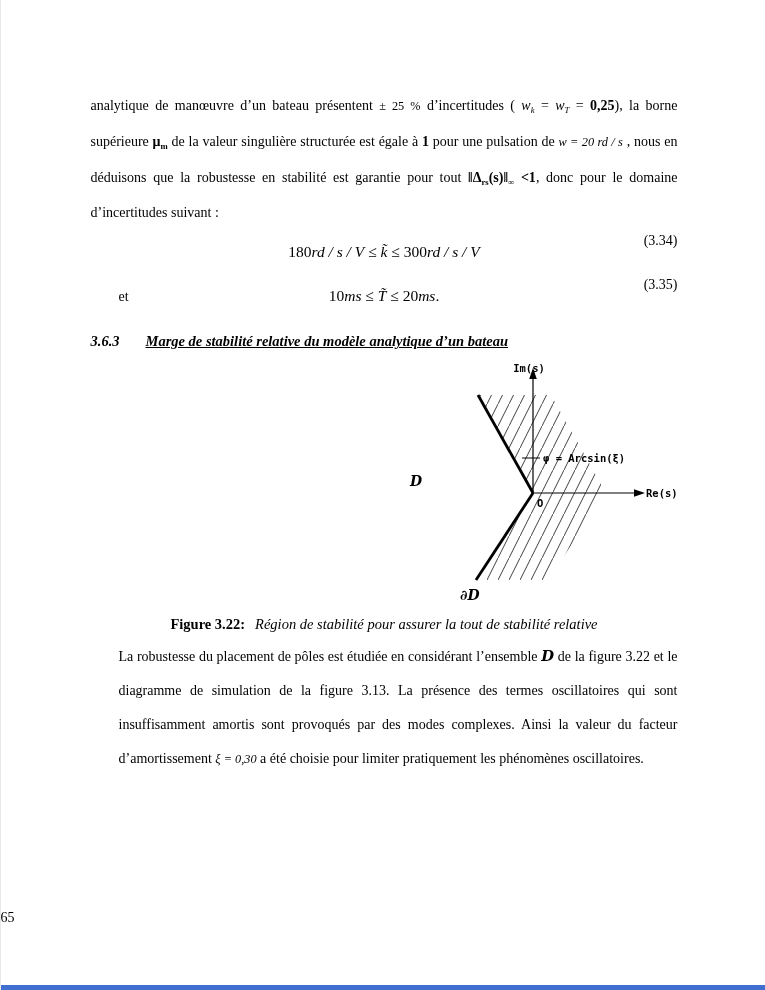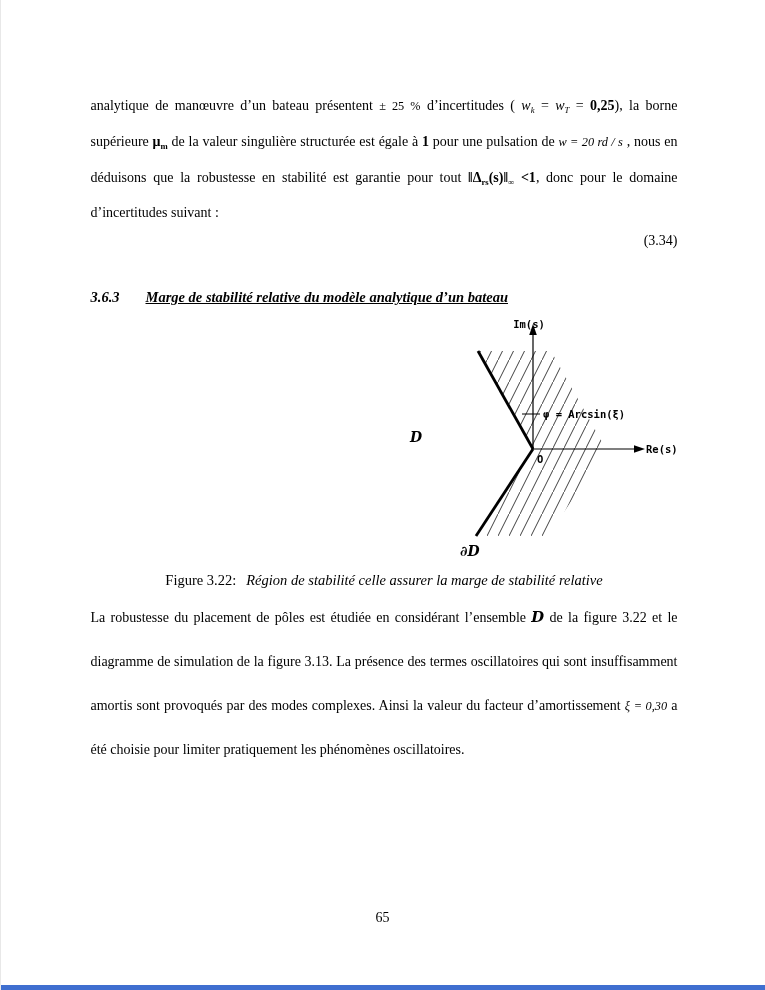--- a/index.html
+++ b/index.html
@@ -11,21 +11,21 @@
     font-family:"Liberation Serif","DejaVu Serif",serif;
     color:#000;
     overflow:hidden;
   }
   .content { position:absolute; left:90px; top:90px; width:587px; }
 
   p.body-text {
     font-size:14px; line-height:32px;
     text-align:justify; margin:0;
   }
-  p.p3 { line-height:44px; margin-top:6px; }
+  p.p3 { line-height:34px; margin-top:6px;margin-left:28px; }
   p.p2 { margin-top:12px; }
 
   
   .i   { font-style:italic; }
   .b   { font-weight:bold; }
   .sm  { font-size:0.88em; }
   .smi { font-size:0.88em; font-style:italic; }
   .sub, .isub, .bsub { font-size:0.62em; vertical-align:-0.32em; }
   .isub { font-style:italic; }
   .bsub { font-weight:bold; }
@@ -50,44 +50,50 @@
   .figure-wrap svg { display:inline-block; }
   .fig-mono {
     font-family:"DejaVu Sans Mono","Liberation Mono",monospace;
     font-weight:bold; font-size:10.5px; fill:#000;
   }
   .fig-script {
     font-family:"DejaVu Serif",serif;
     font-style:italic; font-weight:bold; font-size:14px; fill:#000;
   }
   .caption { text-align:center; margin-top:2px; font-size:14.5px; }
-  .cap-b { font-weight:normal; }
+  .cap-b { font-weight:bold; }
   .cap-i { font-style:italic; margin-left:10px; }
 
   .page-num {
     position:absolute; bottom:64px; left:0; right:0;
-    text-align:center; font-size:14px;
+    font-size:14px;
   }
   .bottom-bar {
     position:absolute; left:0; right:0; bottom:0; height:5px;
     background:#3f6fd0;
   }
 </style>
 </head>
 <body>
 
 <div class="page">
   <div class="content">
 
     <p class="body-text"><span>analytique de manœuvre d’un bateau présentent </span><span class="sm">± 25 %</span><span> d’incertitudes ( </span><span class="i">w</span><span class="isub">k</span><span> = </span><span class="i">w</span><span class="isub">T</span><span> = </span><span class="b">0,25</span><span>), la borne supérieure </span><span class="b">μ</span><span class="bsub">m</span><span> de la valeur singulière structurée est égale à </span><span class="b">1</span><span> pour une pulsation de </span><span class="smi">w = 20 rd / s</span><span> , nous en déduisons que la robustesse en stabilité est garantie pour tout </span><span class="b">‖Δ</span><span class="bsub">rs</span><span class="b">(s)‖</span><span class="bsub">∞</span><span class="b"> &lt;1</span><span>, donc pour le domaine d’incertitudes suivant :</span></p>
 
     <div class="eq-row">
+      <span class="eq-center"><span>180</span><span class="i">rd / s / V</span><span> ≤ </span><span class="i">k̃</span><span> ≤ 300</span><span class="i">rd / s / V</span></span>
       <span class="eq-label">(3.34)</span>
     </div>
 
+    <div class="eq-row">
+      <span class="eq-prefix">et</span>
+      <span class="eq-center"><span>10</span><span class="i">ms</span><span> ≤ </span><span class="i">T̃</span><span> ≤ 20</span><span class="i">ms</span><span>.</span></span>
+      <span class="eq-label">(3.35)</span>
+    </div>
 
     <div class="section-heading">
       <span class="sec-num">3.6.3</span><span class="sec-title">Marge de stabilité relative du modèle analytique d’un bateau</span>
     </div>
 
 
     <div class="figure-wrap">
       <svg width="290" height="250" viewBox="0 0 290 250">
         <defs>
           <pattern id="hatch" patternUnits="userSpaceOnUse" width="11" height="22">
@@ -111,21 +117,21 @@
         <text class="fig-mono" x="141" y="12" text-anchor="middle">Im(s)</text>
         <text class="fig-mono" x="258" y="137">Re(s)</text>
         <text class="fig-mono" x="149" y="147">O</text>
         <text class="fig-mono" x="155" y="102">φ = Arcsin(ξ)</text>
         <text class="fig-script" x="22" y="126">D</text>
         <text class="fig-script" x="72" y="240">∂D</text>
       </svg>
     </div>
 
     <div class="caption">
-      <span class="cap-b">Figure 3.22:</span><span class="cap-i">Région de stabilité celle assurer la marge de stabilité relative</span>
+      <span class="cap-b">Figure 3.22:</span><span class="cap-i">Région de stabilité pour assurer la tout de stabilité relative</span>
     </div>
 
     <p class="body-text p3"><span>La robustesse du placement de pôles est étudiée en considérant l’ensemble </span><span class="scr">D</span><span> de la figure 3.22 et le diagramme de simulation de la figure 3.13. La présence des termes oscillatoires qui sont insuffisamment amortis sont provoqués par des modes complexes. Ainsi la valeur du facteur d’amortissement </span><span class="smi">ξ = 0,30</span><span> a été choisie pour limiter pratiquement les phénomènes oscillatoires.</span></p>
 
   </div>
 
   <div class="page-num">65</div>
 
   <div class="bottom-bar" style="background: rgb(63, 111, 208);"></div>
 </div>

